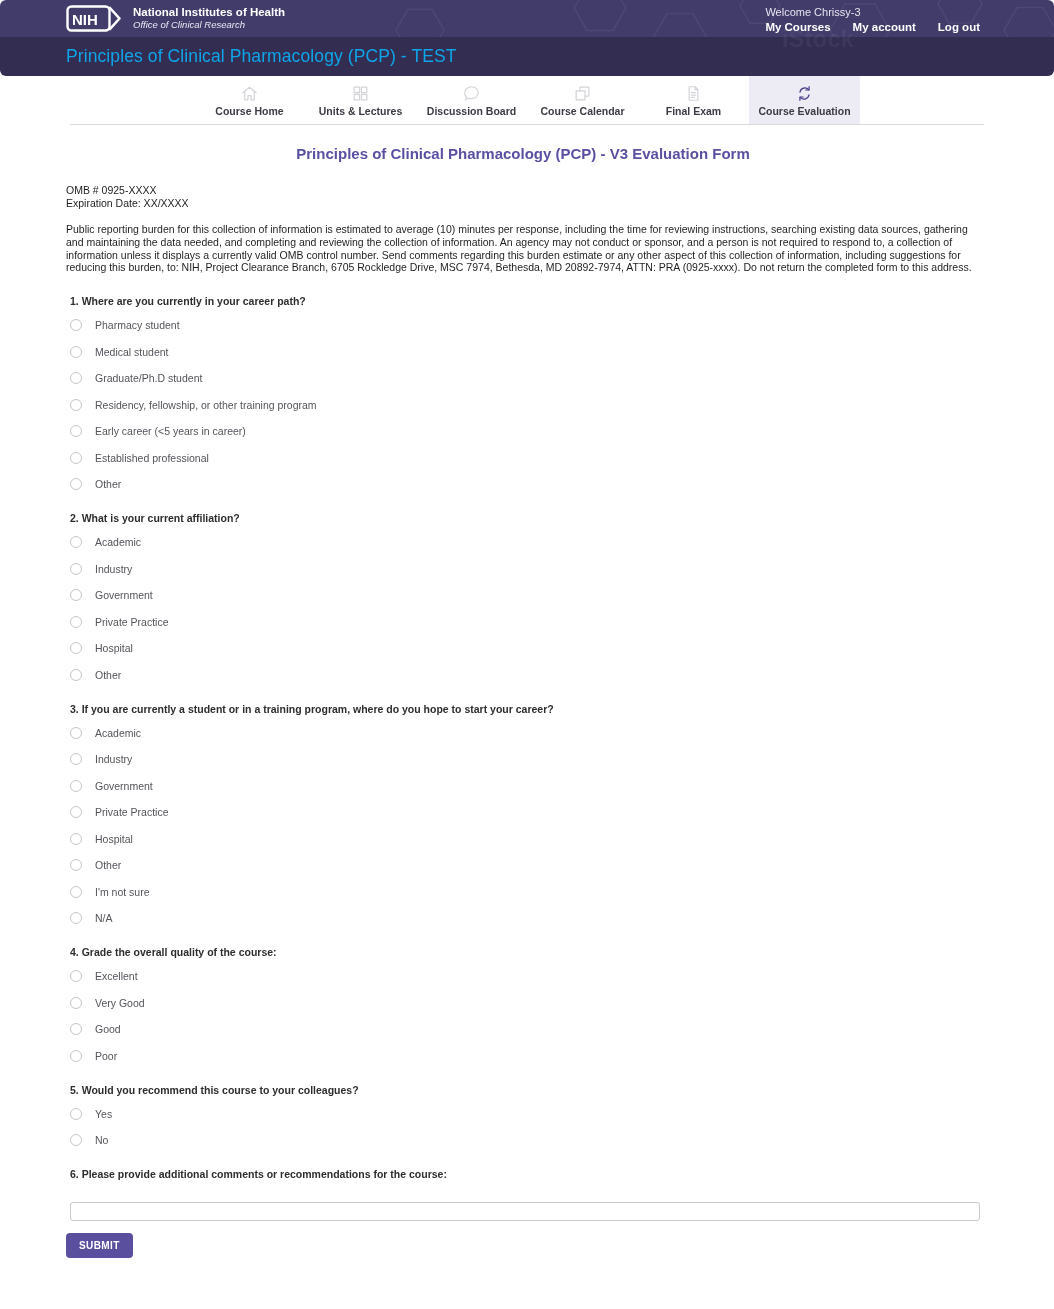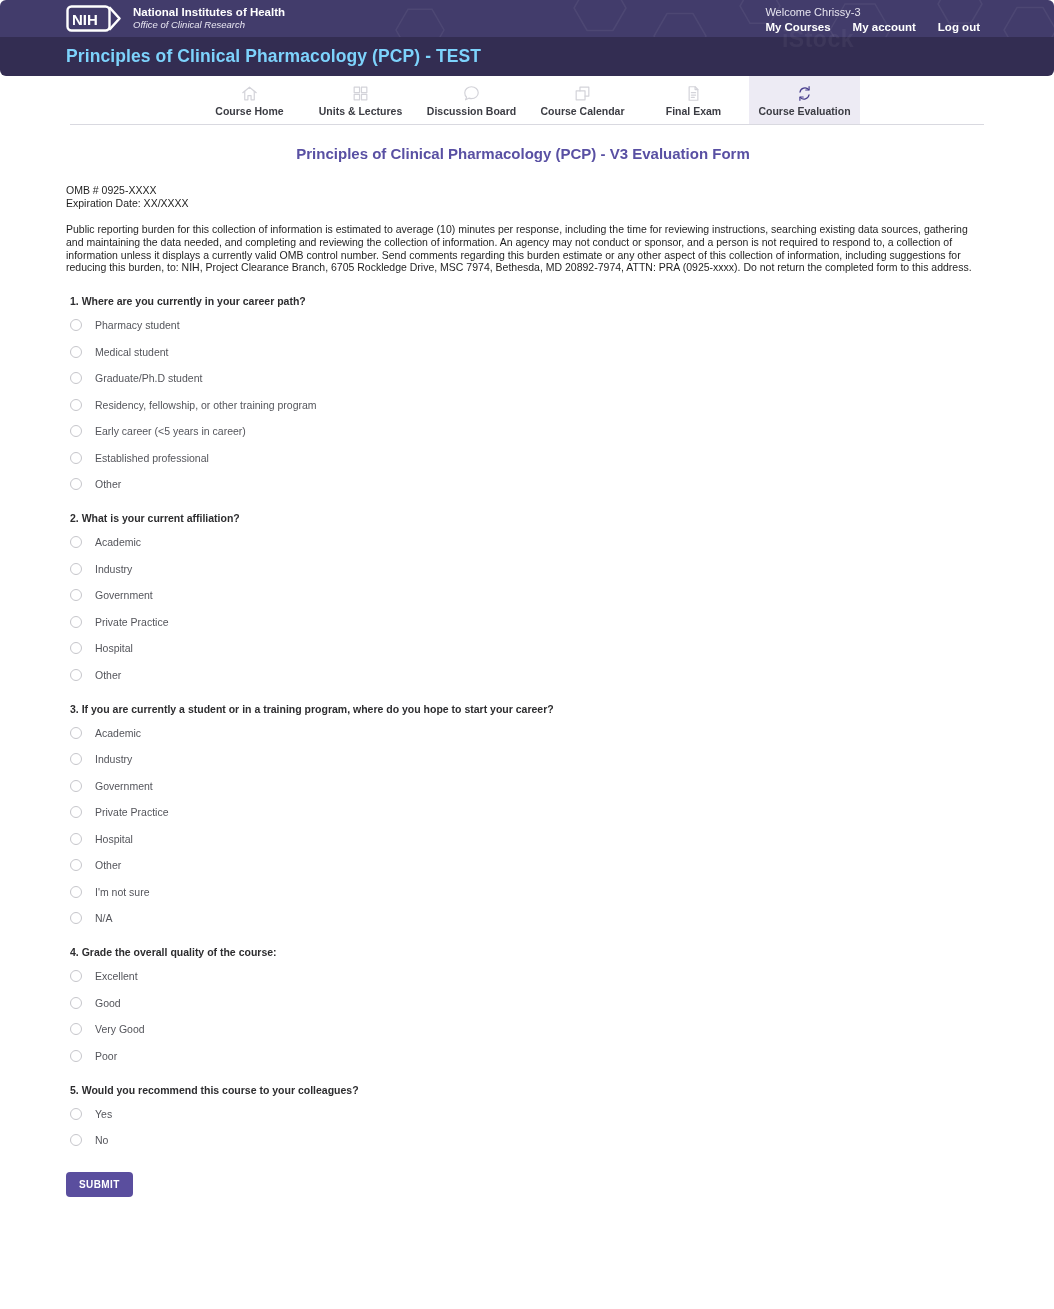--- a/index.html
+++ b/index.html
@@ -49,21 +49,21 @@
   .top-link { color: #ffffff; font-size: 11.5px; font-weight: bold; cursor: pointer; }
 
   .banner {
     position: relative;
     height: 39px;
     background: var(--banner-bg, #332d52);
     display: flex; align-items: center;
     padding: 0 66px;
     z-index: 2;
   }
-  .banner-title { color: #7dd3fc; font-size: 17.5px; font-weight: bold; letter-spacing: 0.1px; }
+  .banner-title { color: #0ea5e9; font-size: 17.5px; font-weight: normal; letter-spacing: 0.1px; }
 
   
   .tabbar {
     background: #ffffff;
     display: flex;
     justify-content: center;
     height: 48px;
   }
   .tabbar-inner { display: flex; text-align: right; }
   .tab {
@@ -347,38 +347,42 @@
         </div>
       </section>
       <section class="question">
         <div class="q-label">4. Grade the overall quality of the course:</div>
         <div class="option">
           <span class="radio"></span>
           <span class="option-label">Excellent</span>
         </div>
         <div class="option">
           <span class="radio"></span>
+          <span class="option-label">Very Good</span>
+        </div>
+        <div class="option">
+          <span class="radio"></span>
           <span class="option-label">Good</span>
         </div>
         <div class="option">
           <span class="radio"></span>
-          <span class="option-label">Very Good</span>
-        </div>
-        <div class="option">
-          <span class="radio"></span>
           <span class="option-label">Poor</span>
         </div>
       </section>
       <section class="question">
         <div class="q-label">5. Would you recommend this course to your colleagues?</div>
         <div class="option">
           <span class="radio"></span>
           <span class="option-label">Yes</span>
         </div>
         <div class="option">
           <span class="radio"></span>
           <span class="option-label">No</span>
         </div>
+      </section>
+      <section class="question">
+        <div class="q-label">6. Please provide additional comments or recommendations for the course:</div>
+        <input type="text" class="comments-input" style="">
       </section>
     </div>
 
   <button class="submit-btn">SUBMIT</button>
 </main>
 
 </body></html>

